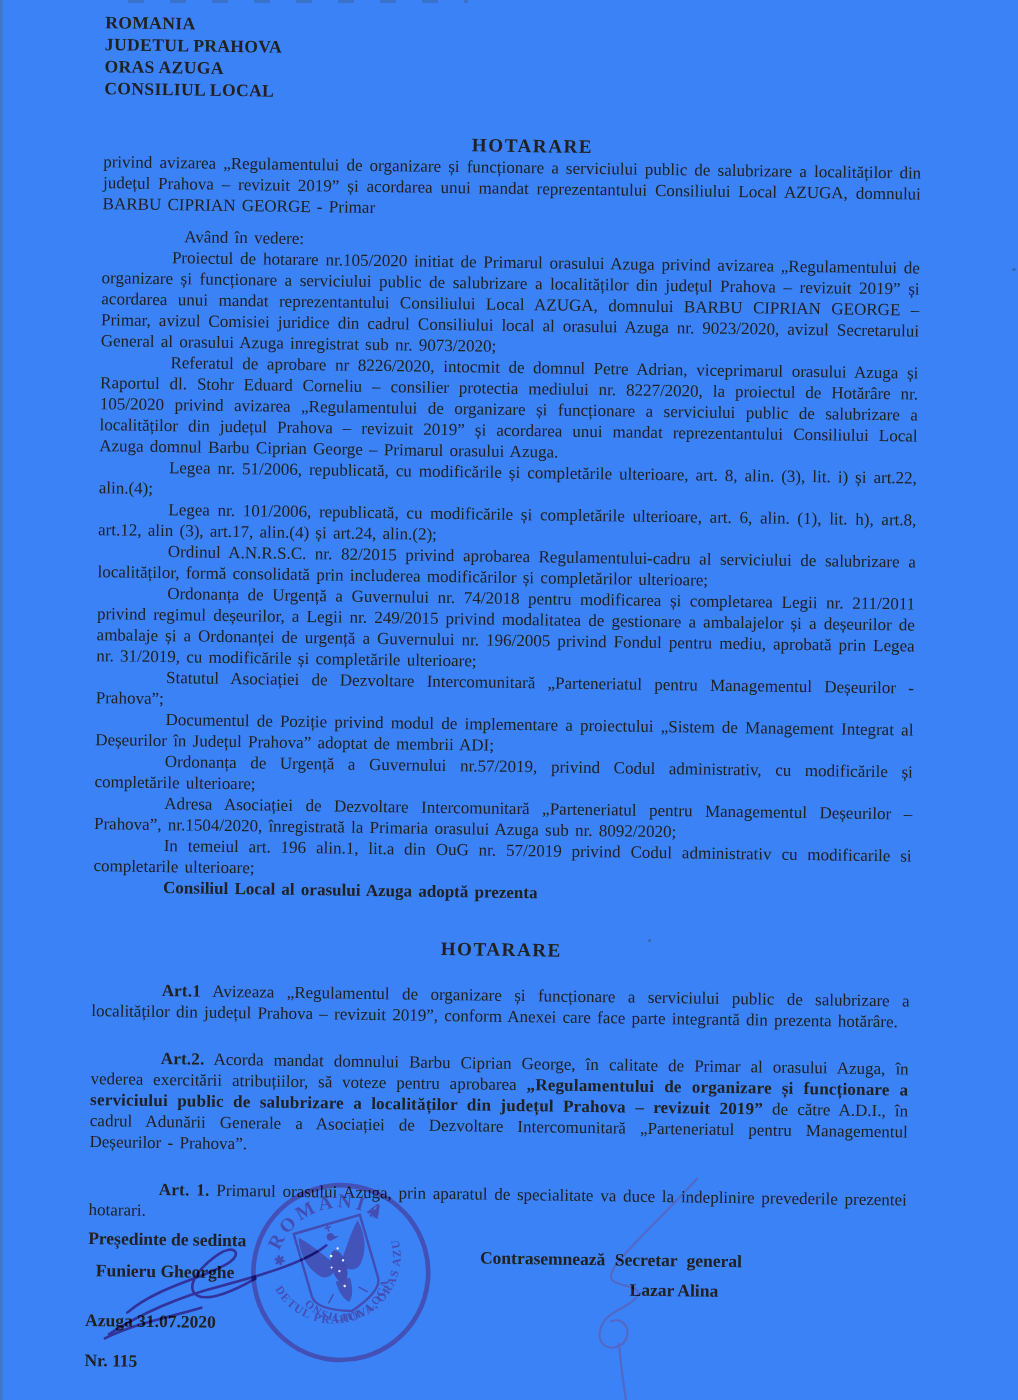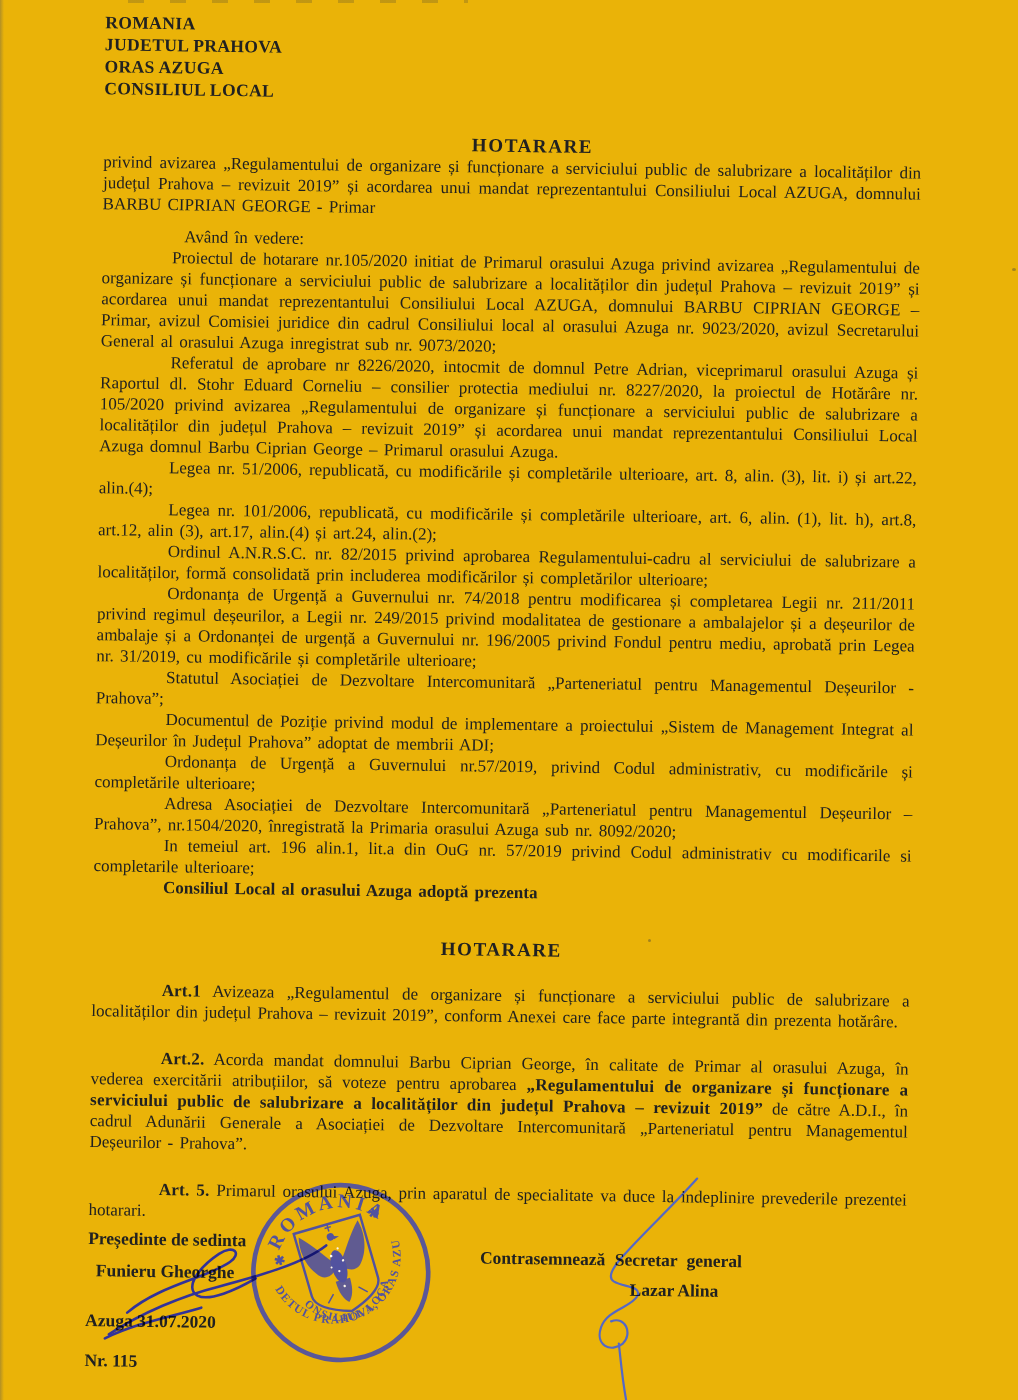--- a/index.html
+++ b/index.html
@@ -1,18 +1,18 @@
 <!DOCTYPE html>
 <html><head>
 <meta charset="utf-8">
 <style>
   html,body{margin:0;padding:0;background:#9a9a98;}
   .page{
     position:relative;width:1018px;height:1400px;margin:0 auto;
-    background:#eab308;overflow:hidden;
+    background:#3b82f6;overflow:hidden;
     font-family:"Liberation Serif",serif;color:#212121;
   }
   .left-edge{position:absolute;left:0;top:0;width:4px;height:100%;
     background:linear-gradient(to right,rgba(88,88,84,.38),rgba(88,88,84,0));}
   .top-smudge{position:absolute;top:0;left:128px;width:340px;height:3px;opacity:.45;
     background:repeating-linear-gradient(90deg,rgba(55,55,55,.5) 0 16px,transparent 16px 42px);}
   .scan{position:absolute;inset:0;transform:rotate(.8deg);transform-origin:30% 8%;}
   .content{padding:14px 96px 0 104px;}
   .letterhead{font-weight:bold;font-size:17.5px;line-height:22px;letter-spacing:.4px;}
   .doc-title{ text-align:center;font-weight:bold;font-size:19px;letter-spacing:1.6px;
@@ -79,21 +79,21 @@
         <p>In temeiul art. 196 alin.1, lit.a din OuG nr. 57/2019 privind Codul administrativ cu modificarile si completarile ulterioare;</p>
       </div>
 
       <p class="body-text adoption">Consiliul Local al orasului Azuga adoptă prezenta</p>
 
       <div class="decision-heading">HOTARARE</div>
 
       <div>
         <p class="body-text article"><b>Art.1</b><span> Avizeaza „Regulamentul de organizare și funcționare a serviciului public de salubrizare a localităților din județul Prahova – revizuit 2019”, conform Anexei care face parte integrantă din prezenta hotărâre.</span></p>
         <p class="body-text article"><b>Art.2.</b><span> Acorda mandat domnului Barbu Ciprian George, în calitate de Primar al orasului Azuga, în vederea exercitării atribuțiilor, să voteze pentru aprobarea </span><b>„Regulamentului de organizare și funcționare a serviciului public de salubrizare a localităților din județul Prahova – revizuit 2019”</b><span> de către A.D.I., în cadrul Adunării Generale a Asociației de Dezvoltare Intercomunitară „Parteneriatul pentru Managementul Deșeurilor - Prahova”.</span></p>
-        <p class="body-text article"><b>Art. 5.</b><span> Primarul orasului Azuga, prin aparatul de specialitate va duce la indeplinire prevederile prezentei hotarari.</span></p>
+        <p class="body-text article"><b>Art. 1.</b><span> Primarul orasului Azuga, prin aparatul de specialitate va duce la indeplinire prevederile prezentei hotarari.</span></p>
       </div>
 
       <div class="footer">
         <div class="abs president-role">Președinte de sedinta</div>
         <div class="abs president-name">Funieru Gheorghe</div>
         <div class="abs place-date">Azuga 31.07.2020</div>
         <div class="abs doc-number">Nr. 115</div>
         <div class="abs countersign-label">Contrasemnează Secretar general</div>
         <div class="abs countersign-name">Lazar Alina</div>
 

